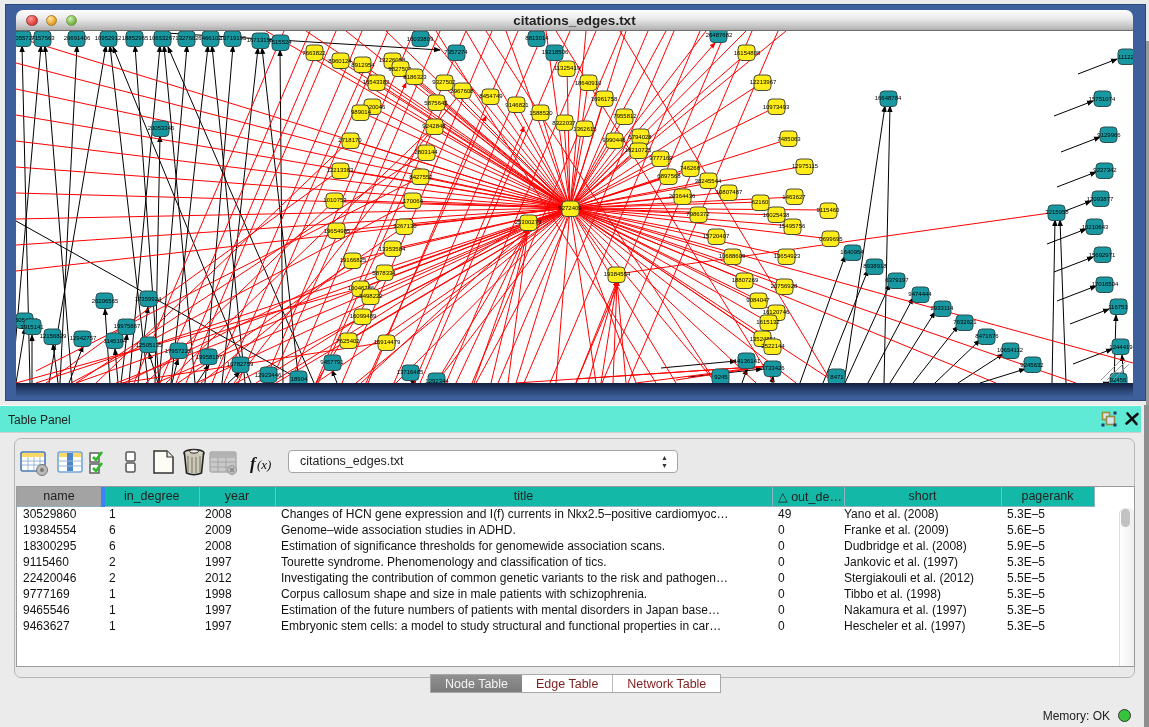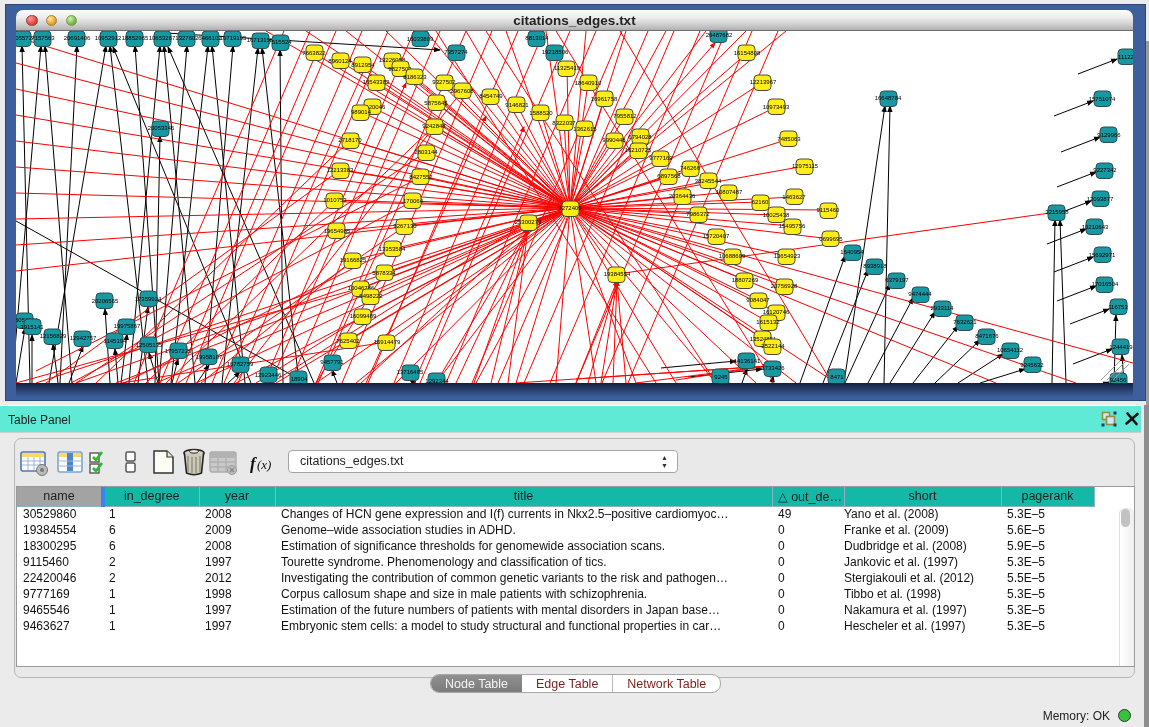--- a/index.html
+++ b/index.html
@@ -16,21 +16,21 @@
 #combo{position:absolute;left:288px;top:450px;width:390px;height:23px;background:#fff;border:1px solid #a5a5a5;border-radius:4px;font-size:12.5px;color:#222;line-height:21px;padding-left:11px}
 #combo .arr{position:absolute;right:9px;top:3px;font-size:7px;color:#333;line-height:8px;text-align:center}
 #tablewrap{position:absolute;left:16px;top:486px;width:1119px;height:181px;background:#fff;border:1px solid #9a9a9a;overflow:hidden}
 table{border-collapse:collapse;table-layout:fixed;width:1101px;font-size:12px}
 th{height:19px;background:#14b8a6;border-right:1px solid #8fb2c3;border-bottom:1px solid #8fb2c3;font-weight:normal;color:#222;font-size:12.5px;padding:0}
 th.h0{background:#a3a3a3;border-right:4px solid #3b82f6}
 td{height:16px;padding:0 0 0 6px;color:#111;white-space:nowrap;overflow:hidden}
 td.c5{text-align:left;padding:0}
 #vscroll{position:absolute;left:1119px;top:508px;width:15px;height:158px;background:linear-gradient(90deg,#fff,#efefef);border-left:1px solid #ddd;border-top:1px solid #e5e5e5;border-radius:6px 6px 0 0}
 #vthumb{position:absolute;left:1121px;top:509px;width:9px;height:18px;background:#c2c2c2;border-radius:4.5px}
-#tabs{position:absolute;left:430px;top:674px;height:19px;border:1px solid #a8a8a8;border-radius:9px;background:#fff;display:flex;font-size:12.5px;overflow:hidden}
+#tabs{position:absolute;left:430px;top:674px;height:19px;border:1px solid #a8a8a8;border-radius:0;background:#fff;display:flex;font-size:12.5px;overflow:hidden}
 #tabs div{padding:0 14px;line-height:18px;color:#7f1d1d}
 #tabs .sel{background:linear-gradient(#909090,#7b7b7b);color:#f4f4f4}
 #tabs .sep{border-left:1px solid #bbb;padding:0}
 #mem{position:absolute;right:39px;top:709px;font-size:12px;color:#222}
 #memdot{position:absolute;right:18px;top:709px;width:13px;height:13px;border-radius:50%;background:#35c43a;border:1.5px solid #333}
 .icon{position:absolute;top:0}
 </style></head><body>
 <div id="win"></div>
 <div id="tbar">
     <div class="ttl">citations_edges.txt</div>

